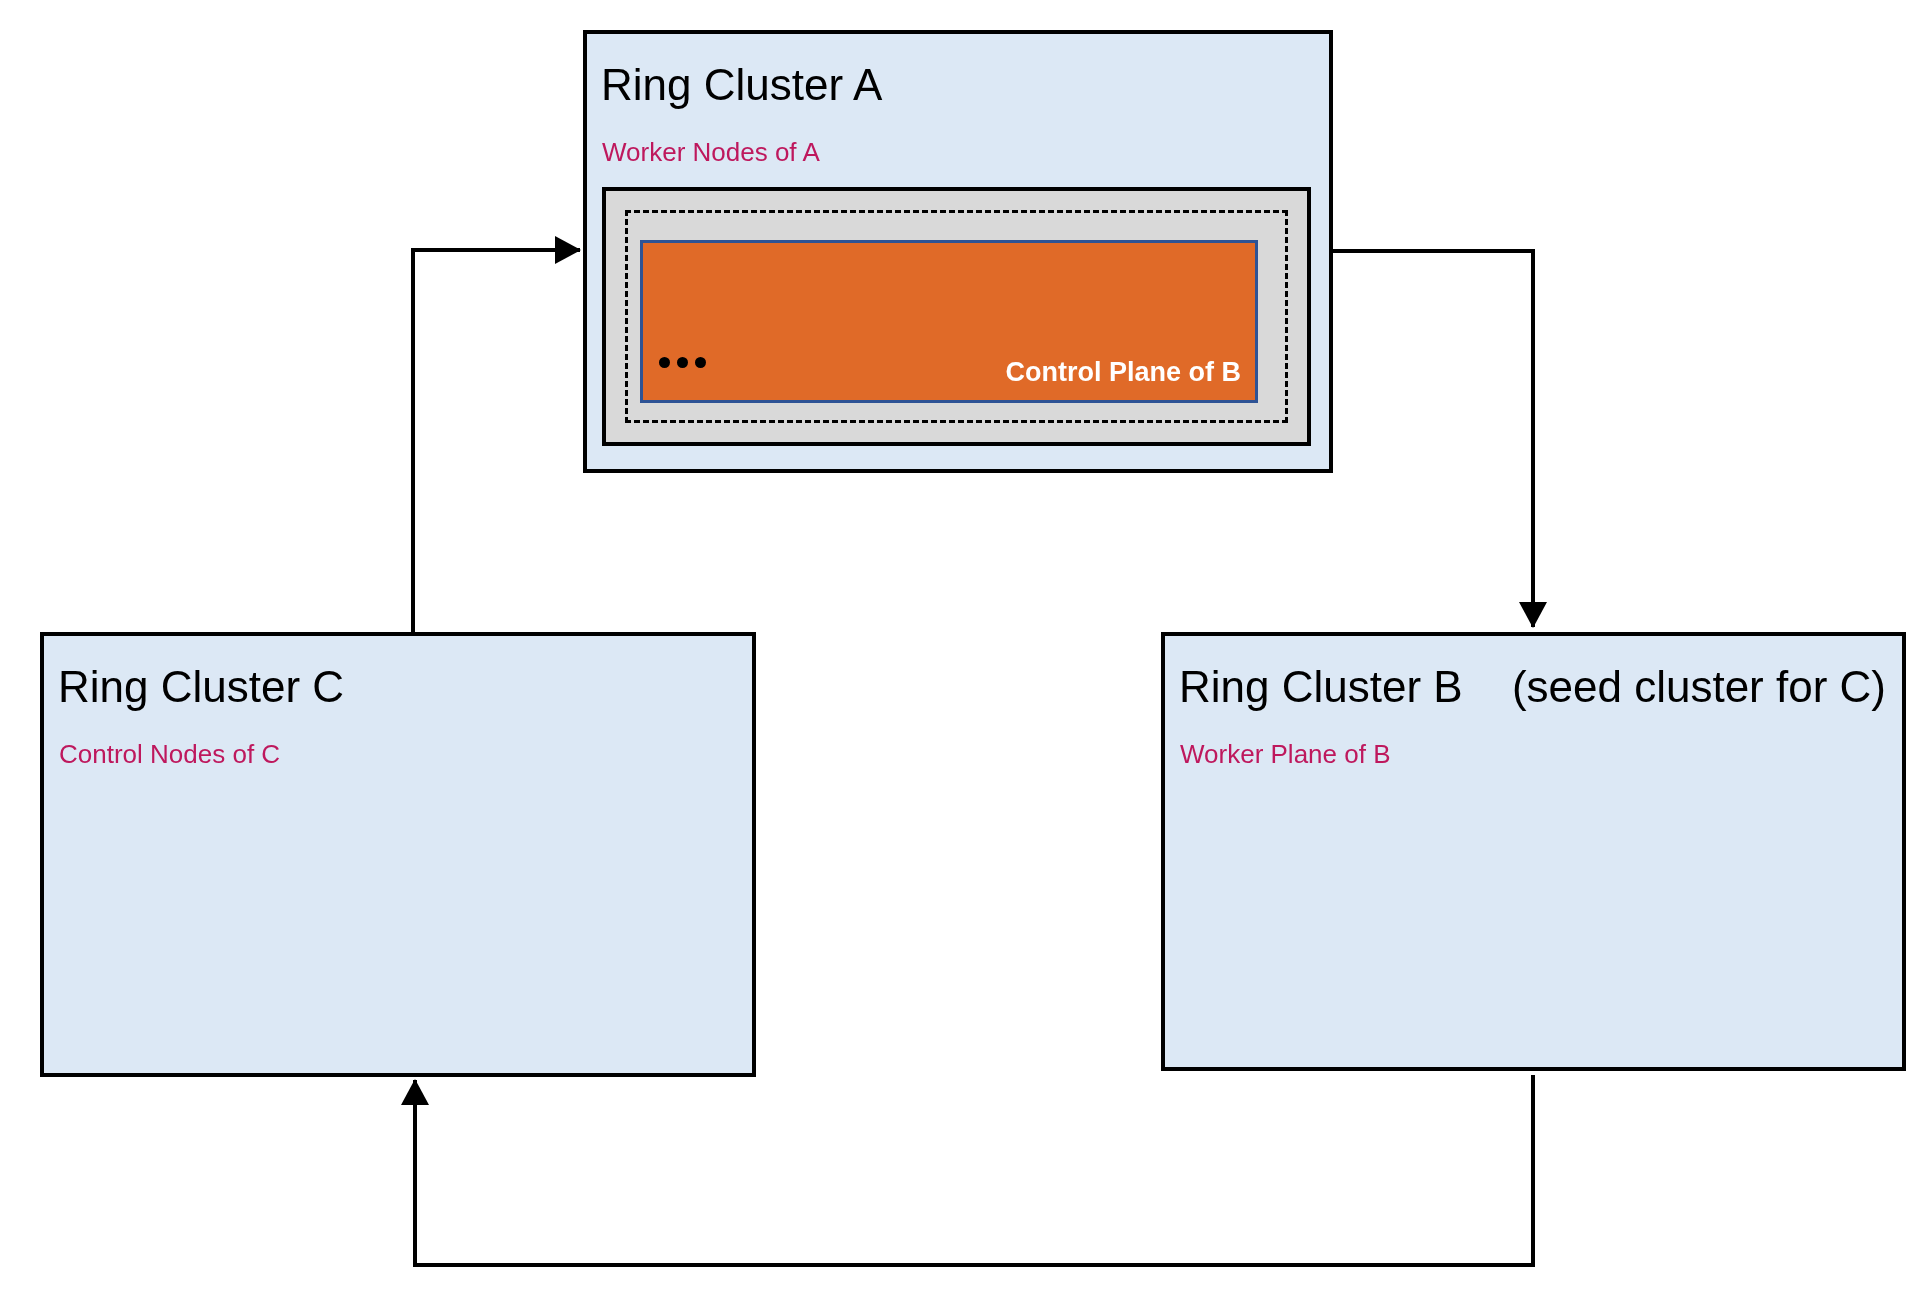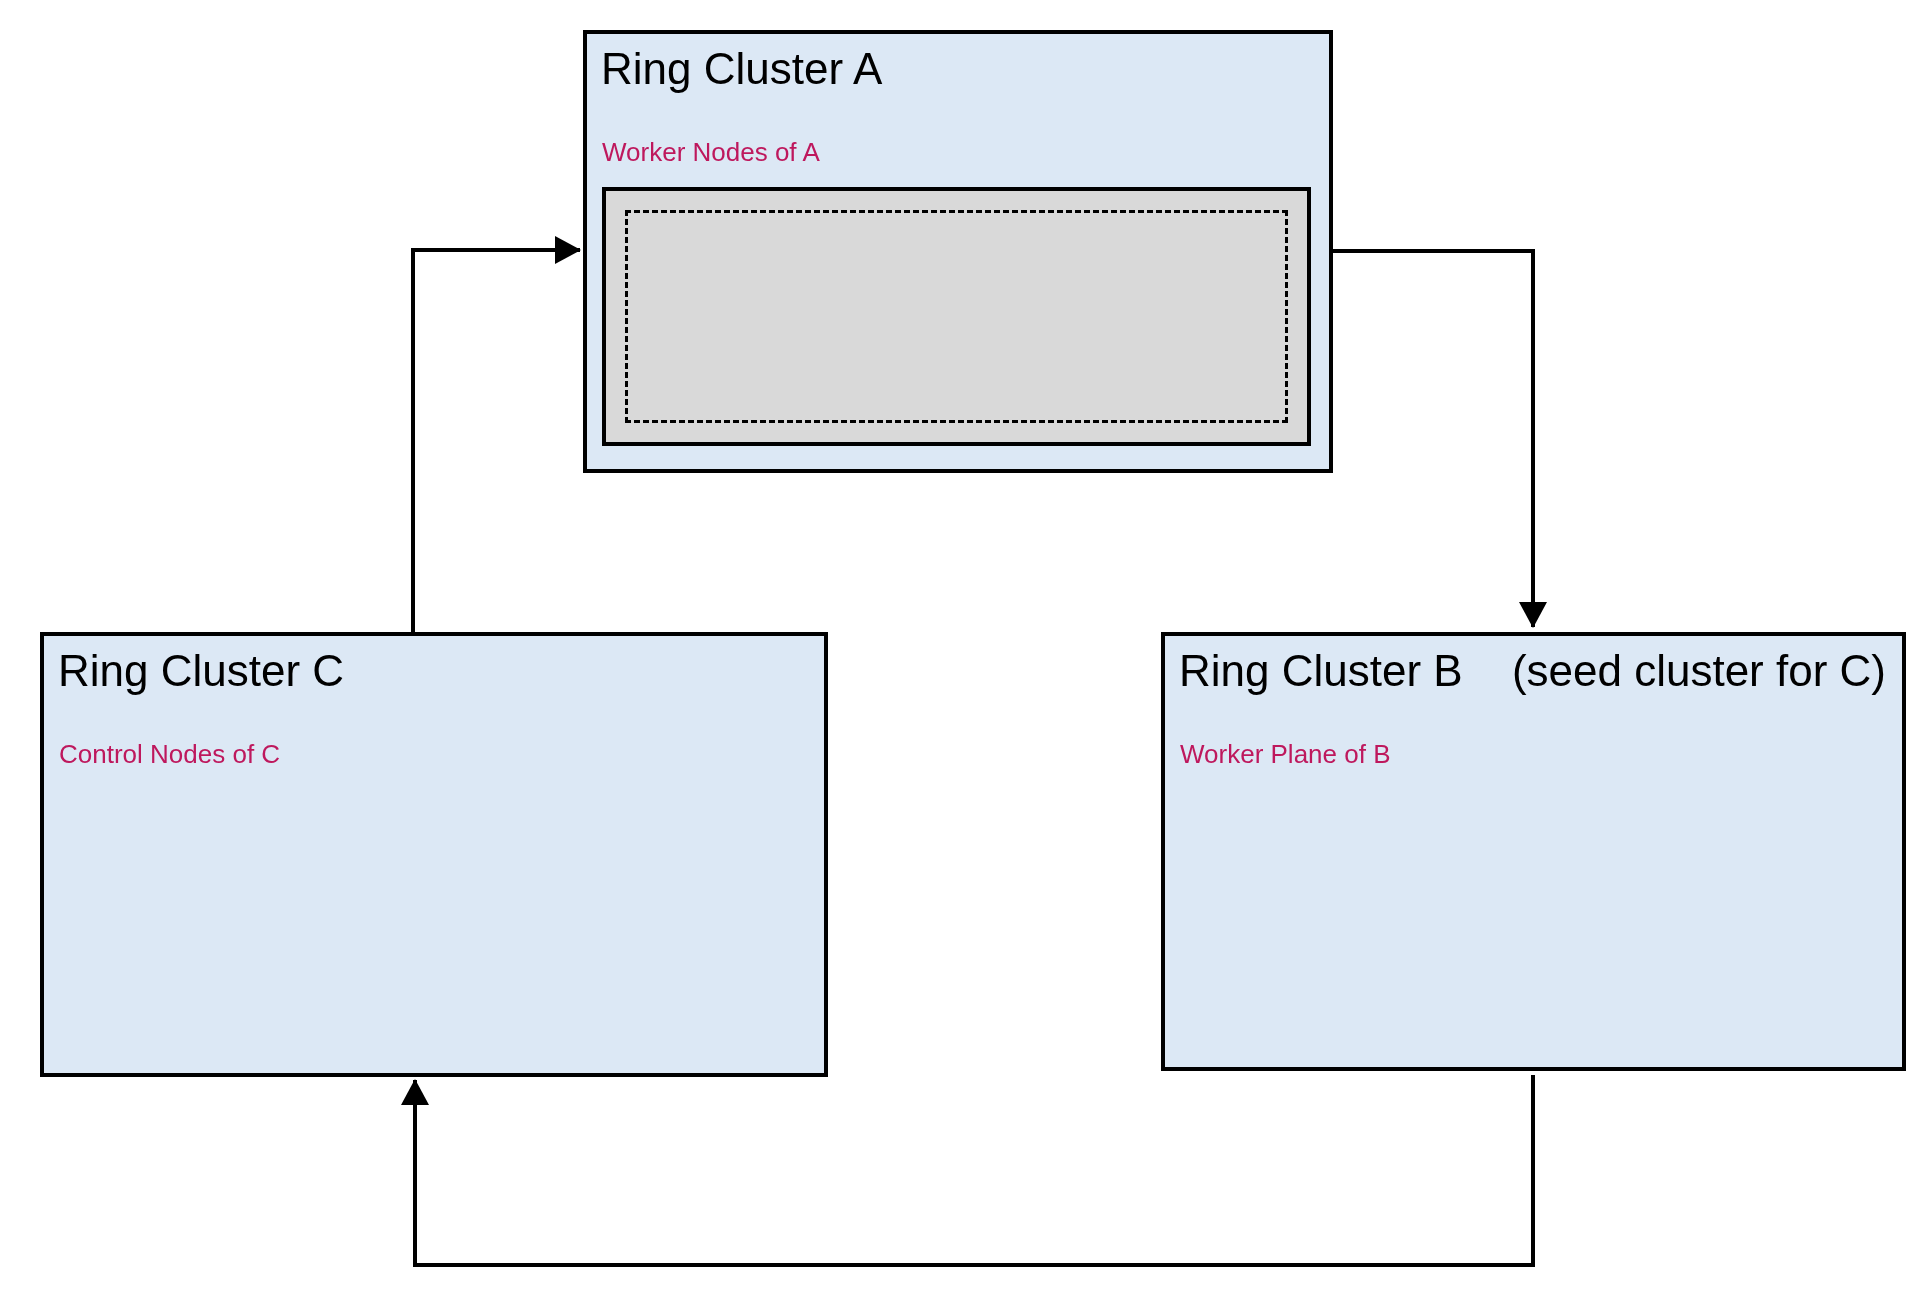--- a/index.html
+++ b/index.html
@@ -17,27 +17,27 @@
     position: relative;
     overflow: hidden;
   }
   .cluster {
     position: absolute;
     background: var(--cluster-fill);
     border: 4px solid #000;
   }
   #cluster-a { left: 583px; top: 30px;  width: 750px; height: 443px; }
   #cluster-b { left: 1161px; top: 632px; width: 745px; height: 439px; }
-  #cluster-c { left: 40px;  top: 632px; width: 788px; height: 445px; }
+  #cluster-c { left: 40px;  top: 632px; width: 716px; height: 445px; }
 
   .title-row {
     display: flex;
     justify-content: space-between;
     align-items: baseline;
-    padding: 10px 16px 0 14px;
+    padding: 26px 16px 0 14px;
     font-size: 44px;
     line-height: 1.15;
     color: #000;
     white-space: nowrap;
   }
   .worker-label {
     position: absolute;
     left: 15px; top: 103px;
     font-size: 26px;
     font-weight: normal;
@@ -83,20 +83,28 @@
 </head>
 <body>
 
 <div class="cluster" id="cluster-a">
   <div class="title-row">
     <span>Ring Cluster A</span>
   </div>
   <div class="worker-label">Worker Nodes of A</div>
   <div class="node-box">
     <div class="dashed-rect"></div>
+    <div class="control-plane">
+      <div class="dots">
+        <div class="dot"></div>
+        <div class="dot"></div>
+        <div class="dot"></div>
+      </div>
+      <div class="cp-label">Control Plane of B</div>
+    </div>
   </div>
 </div>
 
 <div class="cluster" id="cluster-b">
   <div class="title-row">
     <span>Ring Cluster B</span>
     <span>(seed cluster for C)</span>
   </div>
   <div class="worker-label">Worker Plane of B</div>
 </div>

